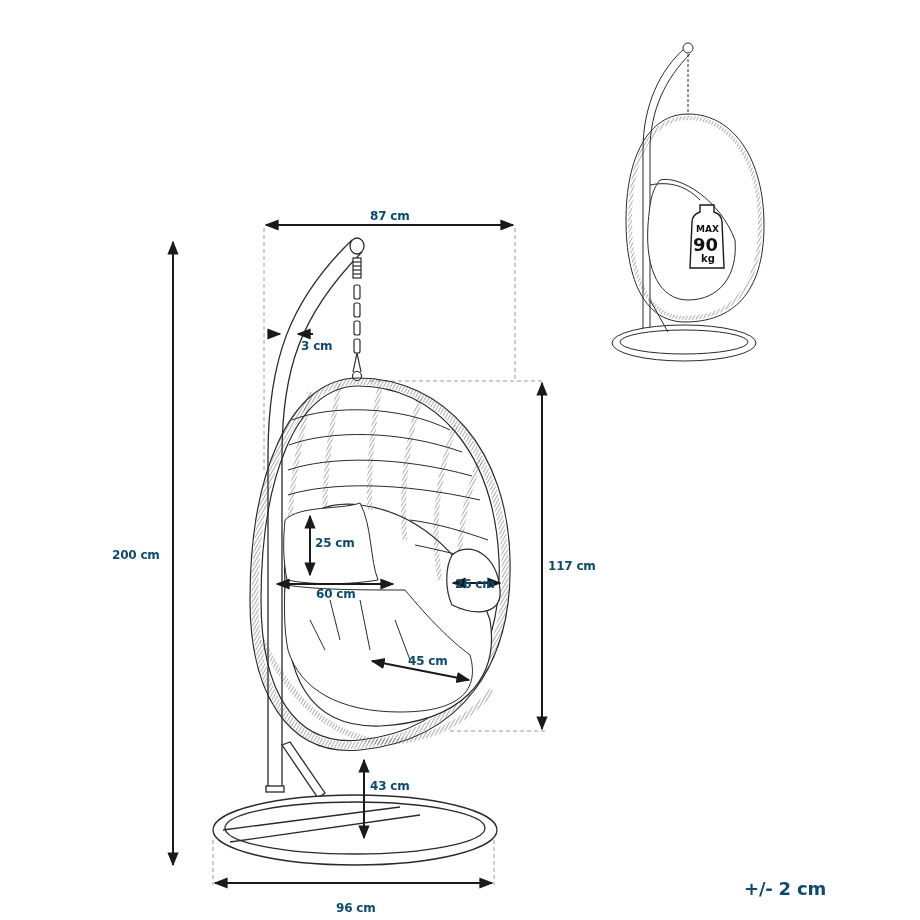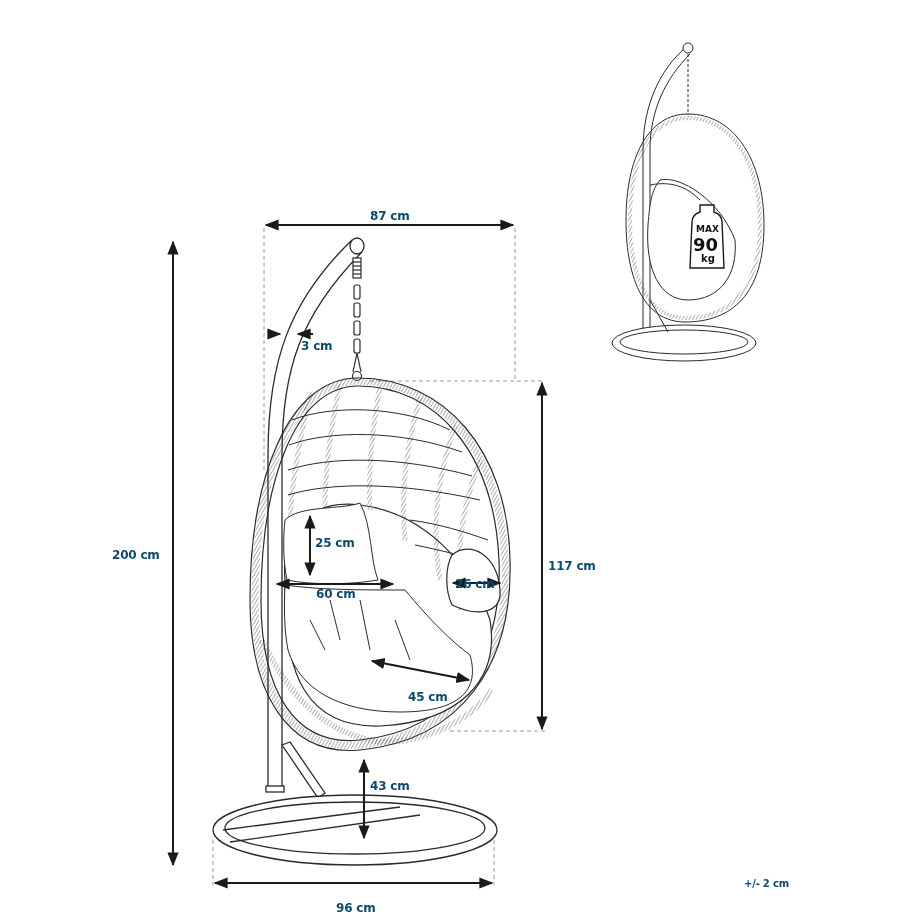--- a/index.html
+++ b/index.html
@@ -2,21 +2,21 @@
 <html><head>
   <meta charset="utf-8">
   <style>
     html, body { margin: 0; padding: 0; background: #ffffff; }
     body { width: 920px; height: 920px; position: relative; overflow: hidden;
            font-family: "Liberation Sans", sans-serif; color: #1a1a1a; }
     .canvas { position: absolute; left: 0; top: 0; width: 920px; height: 920px; }
     svg { position: absolute; left: 0; top: 0; }
     .lbl { position: absolute; font-family: "DejaVu Sans", sans-serif; font-weight: bold;
            font-size: 12px; color: #0c4a6e; white-space: nowrap; letter-spacing: -0.2px; }
-    .tol { font-size: 10px; }
+    .tol { font-size: 18px; }
     .badge { position: absolute; font-family: "DejaVu Sans", sans-serif; font-weight: bold;
              color: #111; text-align: center; line-height: 1; }
   </style>
 </head>
 <body>
 
 <div class="canvas">
 
   <svg width="920" height="920" viewBox="0 0 920 920">
     <defs>
@@ -134,21 +134,21 @@
     </g>
   </svg>
 
   <div class="lbl" style="left:370px;top:209px;">87 cm</div>
   <div class="lbl" style="left:301px;top:339px;">3 cm</div>
   <div class="lbl" style="left:112px;top:548px;">200 cm</div>
   <div class="lbl" style="left:548px;top:559px;">117 cm</div>
   <div class="lbl" style="left:315px;top:536px;">25 cm</div>
   <div class="lbl" style="left:316px;top:587px;">60 cm</div>
   <div class="lbl" style="left:455px;top:566px;margin-top:11px;">26 cm</div>
-  <div class="lbl" style="left:408px;top:654px;margin-top:36px;">45 cm</div>
+  <div class="lbl" style="left:408px;top:654px;">45 cm</div>
   <div class="lbl" style="left:370px;top:779px;">43 cm</div>
   <div class="lbl" style="left:336px;top:888px;margin-top:13px;">96 cm</div>
   <div class="lbl tol" style="left:744px;top:878px;">+/- 2 cm</div>
 
   <div class="badge" style="left:691px;top:225px;width:33px;font-size:9px;">MAX</div>
   <div class="badge" style="left:693px;top:236px;width:19px;font-size:18px;">90</div>
   <div class="badge" style="left:693px;top:254px;width:30px;font-size:10px;">kg</div>
 
 </div>
 

